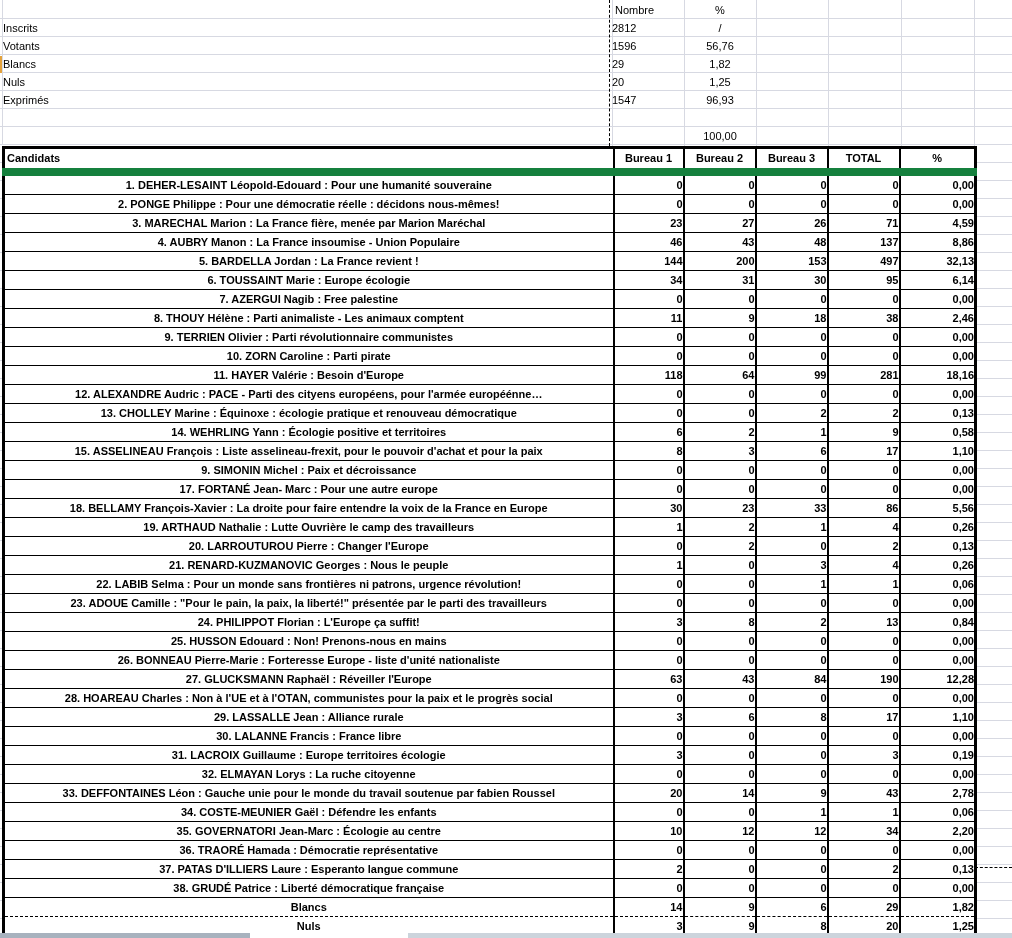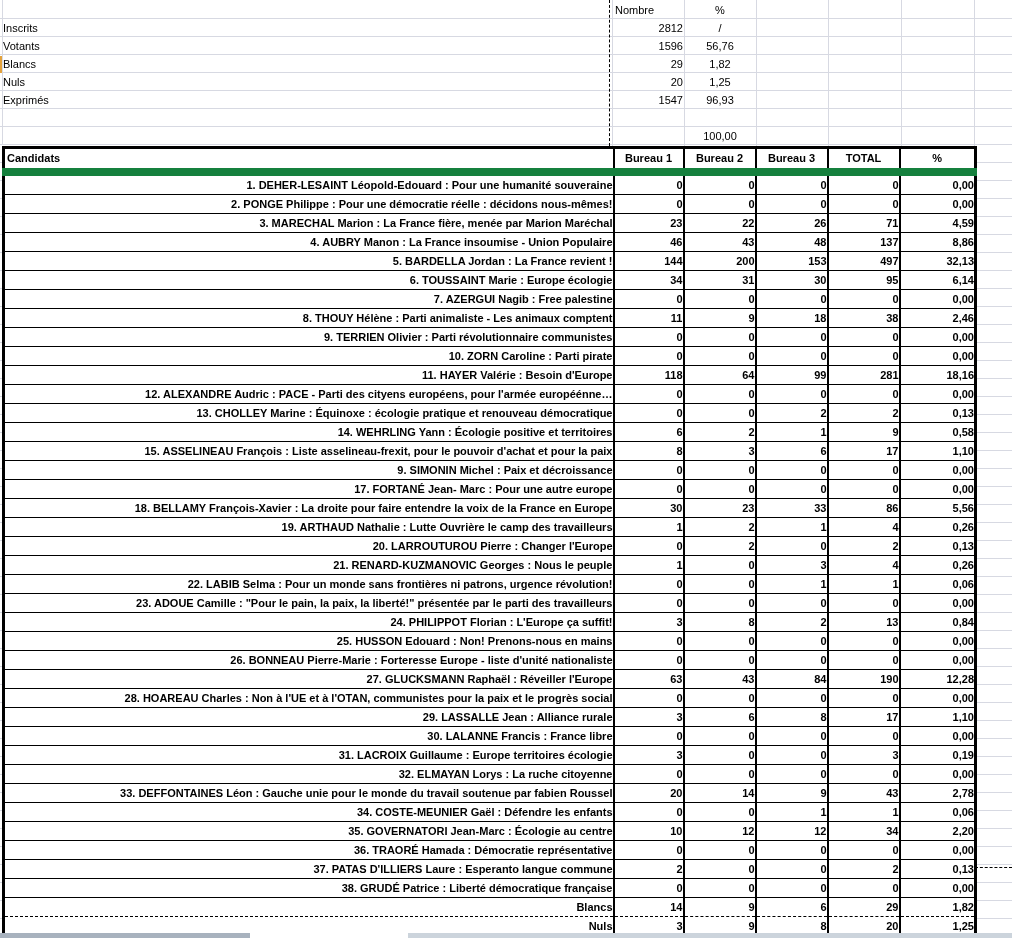--- a/index.html
+++ b/index.html
@@ -24,41 +24,41 @@
   
   .pb-v{position:absolute;left:609px;width:0;border-left:1px dashed #000;z-index:2;}
   .pb-v.top{top:0;height:146px;}
   .pb-v.bottom{top:921px;height:12px;}
   .pb-h-ext{position:absolute;left:975px;top:867px;width:37px;height:0;border-top:1px dashed #000;z-index:2;}
 
   
   .summary{position:absolute;left:0;top:0;z-index:1;}
   .srow{position:absolute;left:0;height:18px;line-height:18px;width:894px;}
   .s-label{position:absolute;left:3px;white-space:nowrap;}
-  .s-nombre{position:absolute;left:612px;width:71px;text-align:right;}
+  .s-nombre{position:absolute;left:612px;width:71px;text-align:left;}
   .s-nombre.head{text-align:left;padding-left:3px;}
   .s-pct{position:absolute;left:684px;width:72px;text-align:center;}
 
   
   table.results{
     position:absolute;left:2px;top:146px;z-index:3;
     width:972px;table-layout:fixed;border-collapse:collapse;
     background:#fff;
     font-size:11px;
   }
   table.results th, table.results td{
     font-weight:bold;height:18px;padding:0;
     white-space:nowrap;overflow:hidden;line-height:17px;
   }
   table.results{border:3px solid #000;}
   table.results thead th{border-bottom:8px solid #15803d;height:19px;text-align:center;}
   table.results thead th:first-child{text-align:left;padding-left:2px;}
   table.results td{border-top:1px solid #000;}
   table.results th + th, table.results td + td{border-left:2px solid #000;}
-  td.c-label{text-align:right;padding-left:2px;}
+  td.c-label{text-align:center;padding-left:2px;}
   td.c-num{text-align:right;padding-right:4px;}
   tr.row-dashed td{border-bottom:1px dashed #000;}
   tr.row-after-dashed td{border-top:none;}
 
   
   .bottom-strip{position:absolute;left:0;top:933px;width:1012px;height:5px;z-index:4;}
   .bottom-strip .seg1{position:absolute;left:0;top:0;width:250px;height:5px;background:#a8b2be;}
   .bottom-strip .seg2{position:absolute;left:250px;top:0;width:158px;height:5px;background:#ffffff;}
   .bottom-strip .seg3{position:absolute;left:408px;top:0;width:604px;height:5px;background:#ccd4dc;}
 </style>
@@ -152,21 +152,21 @@
           <td class="c-label">2. PONGE Philippe : Pour une démocratie réelle : décidons nous-mêmes!</td>
           <td class="c-num">0</td>
           <td class="c-num">0</td>
           <td class="c-num">0</td>
           <td class="c-num">0</td>
           <td class="c-num">0,00</td>
         </tr>
         <tr>
           <td class="c-label">3. MARECHAL Marion : La France fière, menée par Marion Maréchal</td>
           <td class="c-num">23</td>
-          <td class="c-num">22</td>
+          <td class="c-num">27</td>
           <td class="c-num">26</td>
           <td class="c-num">71</td>
           <td class="c-num">4,59</td>
         </tr>
         <tr>
           <td class="c-label">4. AUBRY Manon : La France insoumise - Union Populaire</td>
           <td class="c-num">46</td>
           <td class="c-num">43</td>
           <td class="c-num">48</td>
           <td class="c-num">137</td>

